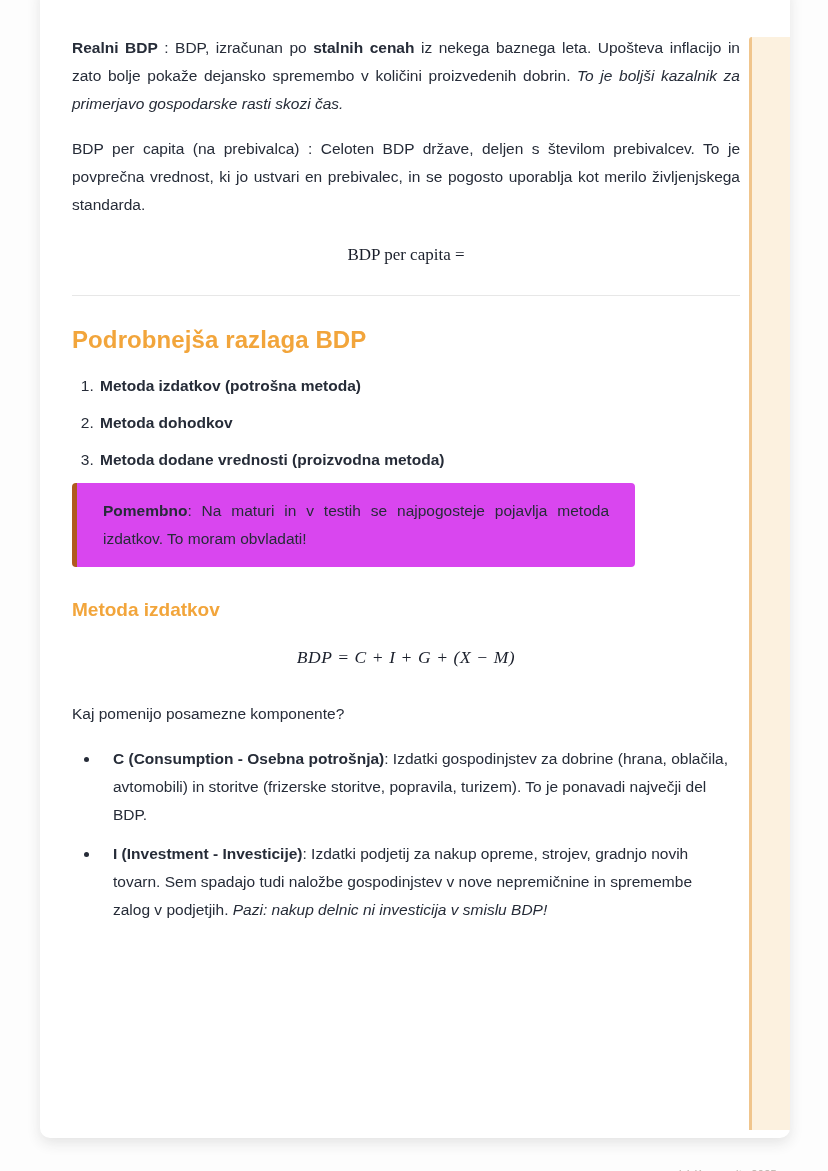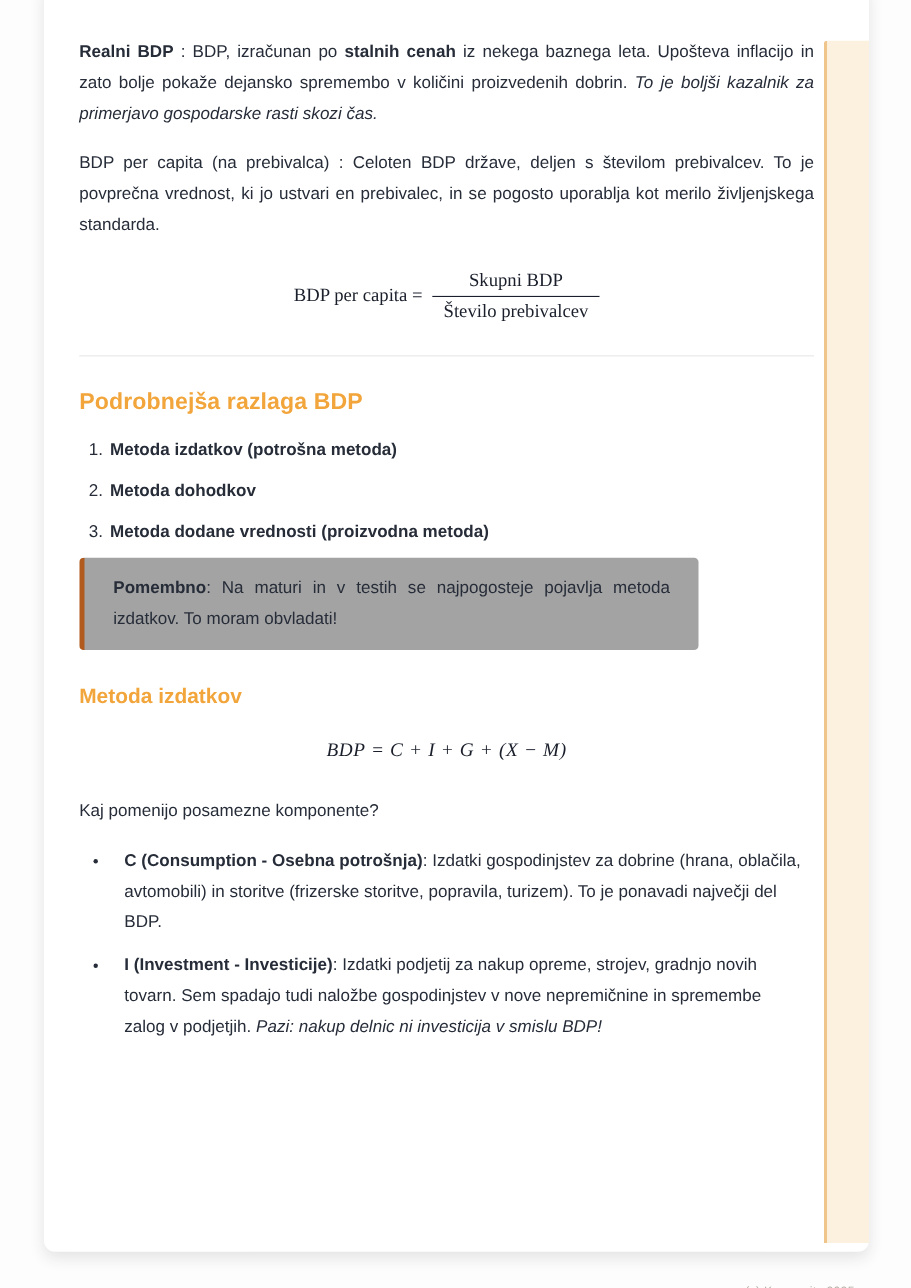--- a/index.html
+++ b/index.html
@@ -57,21 +57,21 @@
     margin: 26px 0 32px 0;
   }
 
   .divider {
     border: none;
     border-top: 1px solid #e7e7e7;
     margin: 30px 0 0 0;
   }
   h2.section-heading {
     color: #f2a53b;
-    font-size: 21px;
+    font-size: 24px;
     font-weight: 700;
     margin: 30px 0 12px 0;
     letter-spacing: 0.1px;
   }
   h3.sub-heading {
     color: #f2a53b;
     font-size: 19px;
     font-weight: 700;
     margin: 32px 0 14px 0;
   }
@@ -80,21 +80,21 @@
     padding-left: 26px;
   }
   ol.methods li {
     font-size: 15.5px;
     line-height: 28px;
     margin-bottom: 9px;
     padding-left: 2px;
   }
   .callout {
     width: 563px;
-    background: #a3a3a3;
+    background: #d946ef;
     border-left: 5px solid #b05a1e;
     border-radius: 4px;
     padding: 14px 26px;
     margin: 8px 0 0 0;
   }
   .callout .para { margin: 0; }
   ul.components {
     margin: 17px 0 0 0;
     padding-left: 28px;
     list-style: disc;
@@ -133,24 +133,20 @@
   <div class="side-strip"></div>
 
   <div class="content">
 
     <p class="para justify rich"><span style="font-weight: 700;">Realni BDP</span><span> : BDP, izračunan po </span><span style="font-weight: 700;">stalnih cenah</span><span> iz nekega baznega leta. Upošteva inflacijo in zato bolje pokaže dejansko spremembo v količini proizvedenih dobrin. </span><span style="font-style: italic;">To je boljši kazalnik za primerjavo gospodarske rasti skozi čas.</span></p>
 
     <p class="para justify rich"><span style="font-weight: 400;">BDP per capita (na prebivalca)</span><span> : Celoten BDP države, deljen s številom prebivalcev. To je povprečna vrednost, ki jo ustvari en prebivalec, in se pogosto uporablja kot merilo življenjskega standarda.</span></p>
 
     <div class="formula formula-frac">
       <span class="f-lhs">BDP per capita =</span>
-      <span class="frac">
-        <span class="num">Skupni BDP</span>
-        <span class="den">Število prebivalcev</span>
-      </span>
     </div>
 
     <hr class="divider">
 
     <h2 class="section-heading">Podrobnejša razlaga BDP</h2>
 
 
     <ol class="methods">
       <li><span class="b">Metoda izdatkov (potrošna metoda)</span></li>
       <li><span class="b">Metoda dohodkov</span></li>

